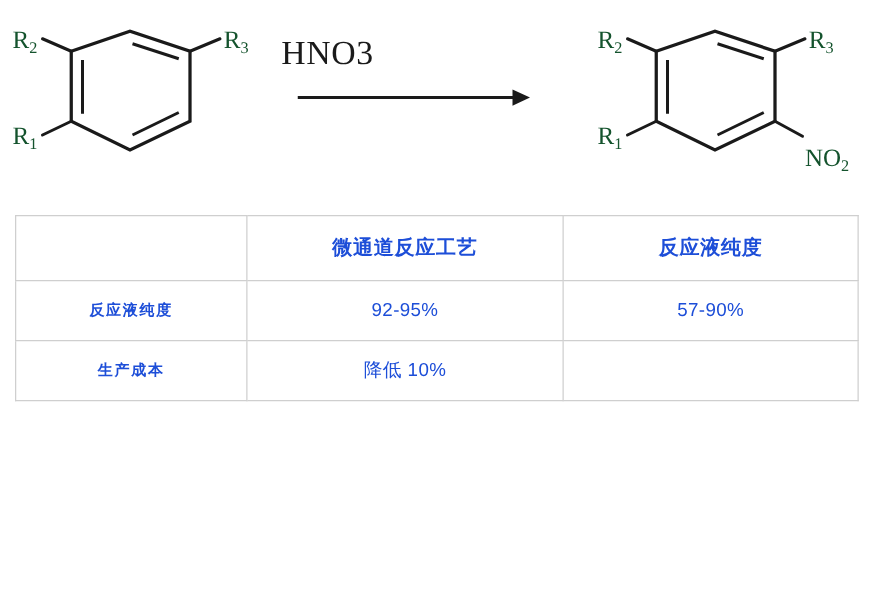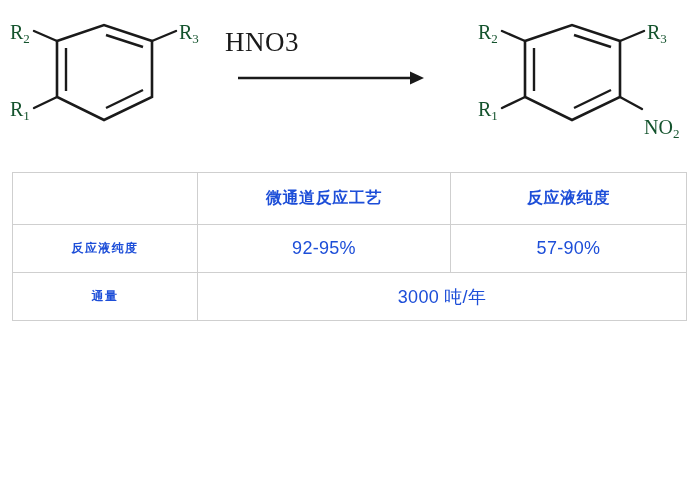--- a/index.html
+++ b/index.html
@@ -110,21 +110,21 @@
     font-weight: bold;
     font-size: 16px;
     letter-spacing: 0.6px;
   }
   .row-label {
     font-weight: bold;
     font-size: 12px;
     letter-spacing: 1.4px;
   }
   .val-cell {
-    font-size: 18px;
+    font-size: 15px;
     letter-spacing: 0.3px;
   }
   .blank-cell { }
 </style>
 </head>
 <body>
 
 <div id="reaction-scheme">
 
   <div style="position:absolute;left:0;top:0;width:230px;height:160px;">
@@ -187,19 +187,20 @@
     </tr>
 
     <tr>
       <td class="row-label">反应液纯度</td>
       <td class="val-cell">92-95%</td>
       <td class="val-cell">57-90%</td>
     </tr>
 
 
 
-
     <tr>
-      <td class="row-label">通量</td>
-      <td class="val-cell" colspan="2">3000 吨/年</td>
+      <td class="row-label">生产成本</td>
+      <td class="val-cell">降低 10%</td>
+      <td class="val-cell blank-cell"></td>
     </tr>
+
   </tbody>
 </table>
 
 </body></html>

